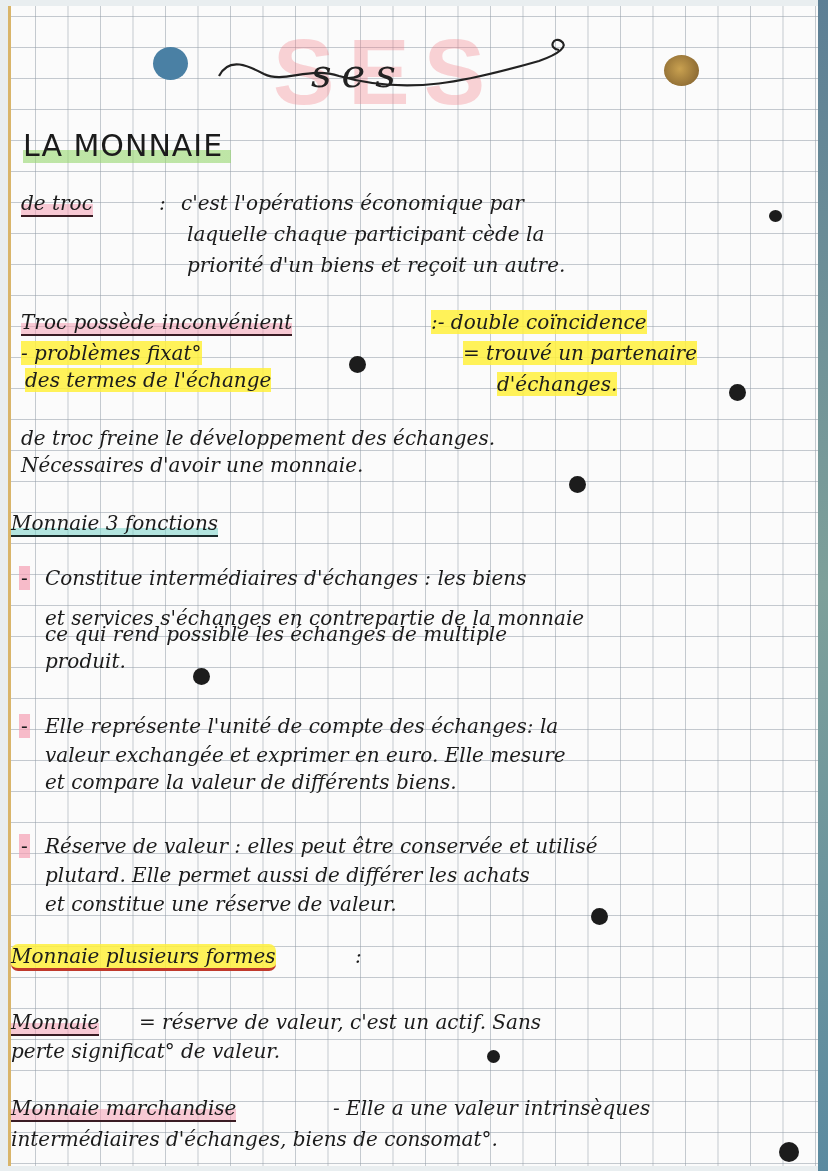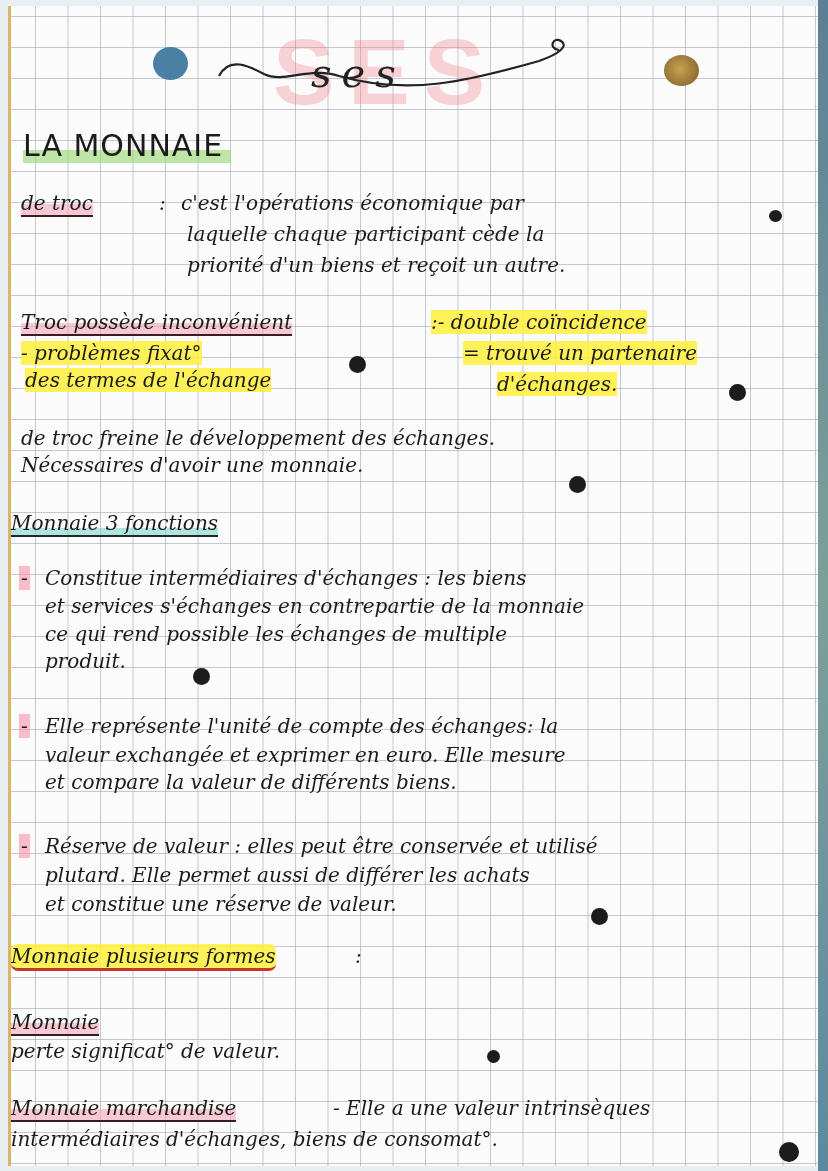--- a/index.html
+++ b/index.html
@@ -80,40 +80,41 @@
   <div class="dot" style="left:718px;top:378px;"></div>
 
   <div class="txt" style="left:10px;top:420px;text-align:right;">de troc freine le développement des échanges.</div>
   <div class="txt" style="left:10px;top:447px;">Nécessaires d'avoir une monnaie.</div>
   <div class="dot" style="left:558px;top:470px;"></div>
 
   <div class="txt hl-teal-ul" style="left:0;top:505px;">Monnaie 3 fonctions</div>
 
   <div class="txt" style="left:8px;top:560px;"><span class="dash-pink">-</span></div>
   <div class="txt" style="left:34px;top:560px;">Constitue intermédiaires d'échanges : les biens</div>
-  <div class="txt" style="left:34px;top:588px;font-style:italic;">et services s'échanges en contrepartie de la monnaie</div>
+  <div class="txt" style="left:34px;top:600px;font-style:italic;">et services s'échanges en contrepartie de la monnaie</div>
   <div class="txt" style="left:34px;top:616px;">ce qui rend possible les échanges de multiple</div>
   <div class="txt" style="left:34px;top:643px;">produit.</div>
   <div class="dot" style="left:182px;top:662px;"></div>
 
   <div class="txt" style="left:8px;top:708px;"><span class="dash-pink">-</span></div>
   <div class="txt" style="left:34px;top:708px;">Elle représente l'unité de compte des échanges: la</div>
   <div class="txt" style="left:34px;top:737px;">valeur exchangée et exprimer en euro. Elle mesure</div>
   <div class="txt" style="left:34px;top:764px;">et compare la valeur de différents biens.</div>
 
   <div class="txt" style="left:8px;top:828px;"><span class="dash-pink">-</span></div>
   <div class="txt" style="left:34px;top:828px;">Réserve de valeur : elles peut être conservée et utilisé</div>
   <div class="txt" style="left:34px;top:857px;">plutard. Elle permet aussi de différer les achats</div>
   <div class="txt" style="left:34px;top:886px;text-align:center;">et constitue une réserve de valeur.</div>
   <div class="dot" style="left:580px;top:902px;"></div>
 
   <div class="txt hl-yellow-red" style="left:0px;top:938px;">Monnaie plusieurs formes</div>
   <div class="txt" style="left:344px;top:938px;">:</div>
 
   <div class="txt hl-pink-ul" style="left:0px;top:1004px;">Monnaie</div>
+  <div class="txt" style="left:128px;top:1004px;">= réserve de valeur, c'est un actif. Sans</div>
   <div class="txt" style="left:0px;top:1033px;">perte significat° de valeur.</div>
   <div class="dot" style="left:476px;top:1044px;width:13px;height:13px;"></div>
 
   <div class="txt hl-pink-ul" style="left:0px;top:1090px;">Monnaie marchandise</div>
   <div class="txt" style="left:322px;top:1090px;">- Elle a une valeur intrinsèques</div>
   <div class="txt" style="left:0px;top:1121px;">intermédiaires d'échanges, biens de consomat°.</div>
   <div class="dot" style="left:768px;top:1136px;width:20px;height:20px;"></div>
 </div>
 <div class="edge-right"></div>
 

